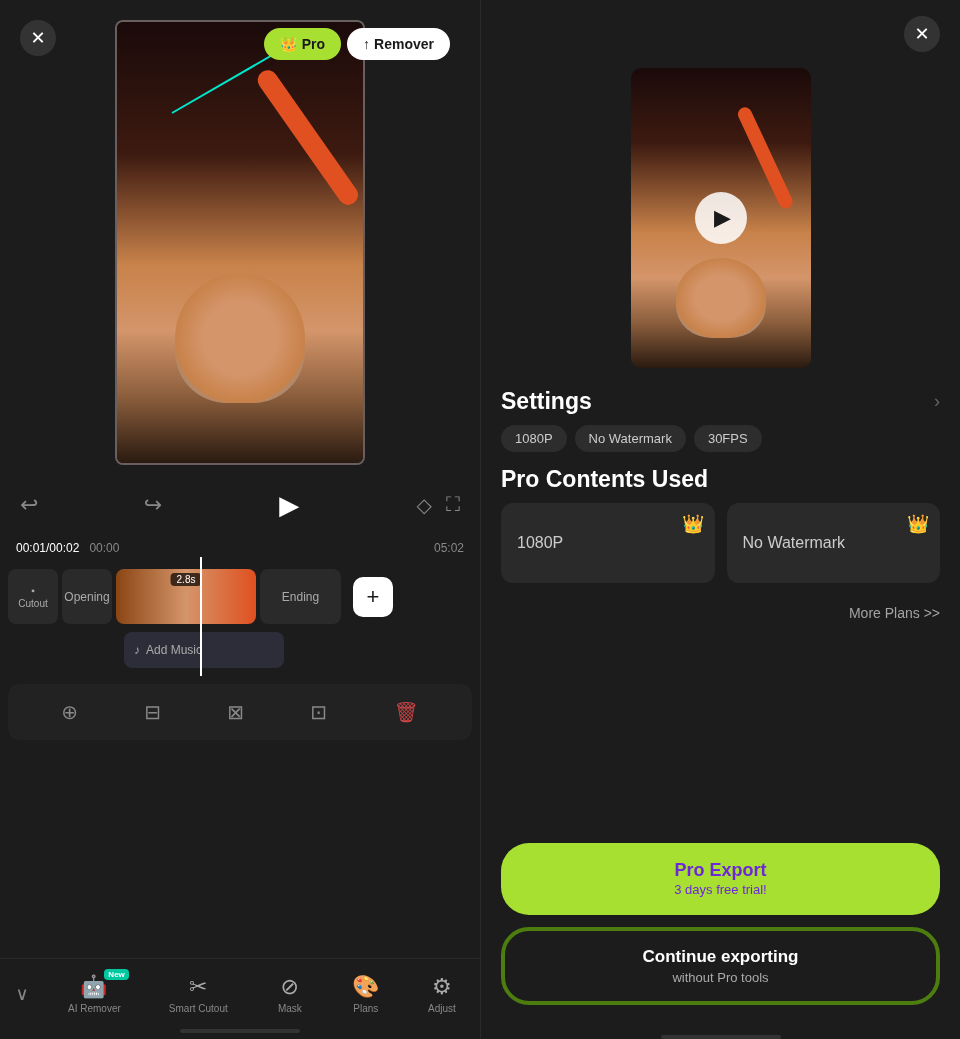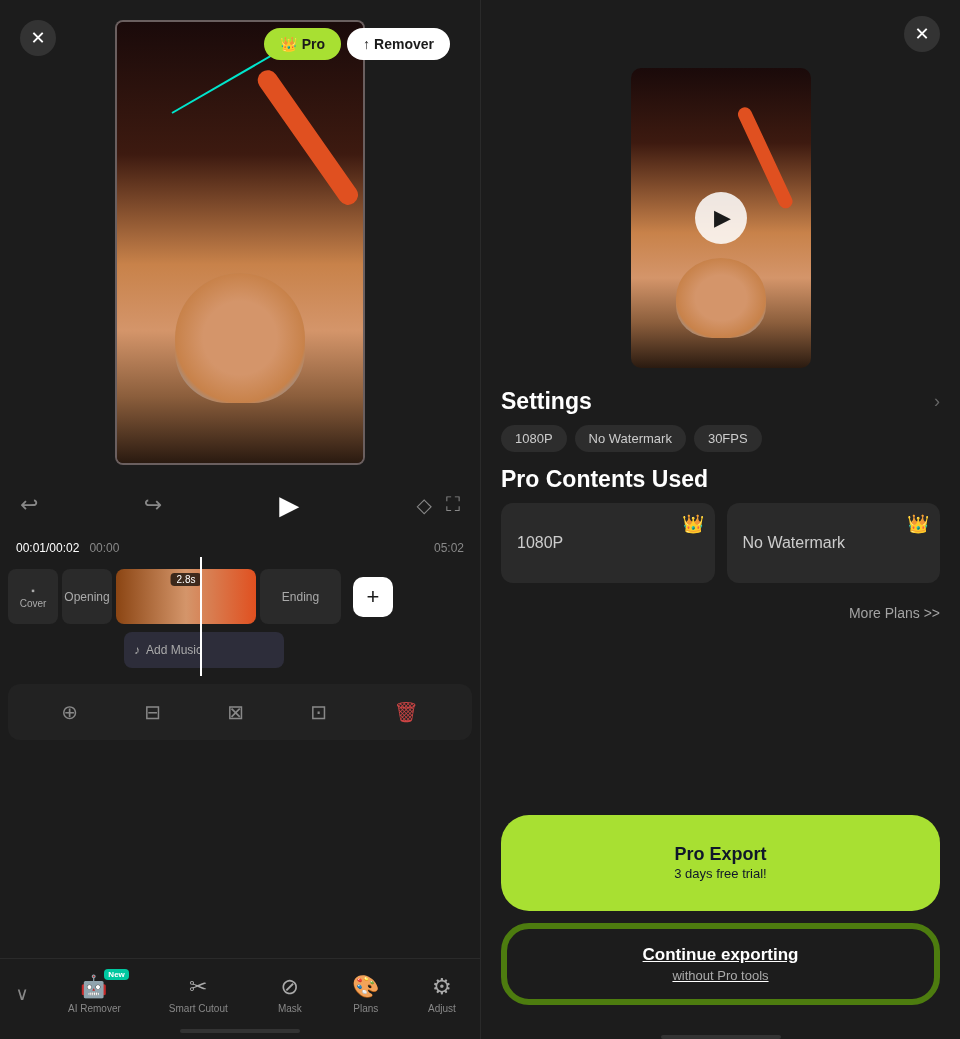--- a/index.html
+++ b/index.html
@@ -537,48 +537,47 @@
       padding: 0 20px;
       display: flex;
       flex-direction: column;
       gap: 12px;
       margin-top: auto;
       padding-bottom: 20px;
     }
 
     .pro-export-btn {
       background: #a8e032;
-      color: #0f172a;
+      color: #6d28d9;
       border: none;
       border-radius: 28px;
-      padding: 28px;
+      padding: 16px;
       font-size: 18px;
       font-weight: 700;
       cursor: pointer;
       text-align: center;
       line-height: 1.3;
     }
 
     .pro-export-btn .sub-text {
       font-size: 13px;
       font-weight: 500;
     }
 
     .continue-export-btn {
       background: transparent;
       color: white;
-      border: 6px solid #4d7c0f;
+      border: 4px solid #4d7c0f;
       border-radius: 28px;
       padding: 14px;
       font-size: 17px;
       font-weight: 600;
       cursor: pointer;
       text-align: center;
       line-height: 1.4;
-      text-decoration: underline;
     }
 
     .continue-export-btn .sub-text {
       font-size: 13px;
       font-weight: 400;
       color: #aaa;
       display: block;
     }
 
     .scroll-indicator-right {
@@ -661,21 +660,21 @@
       <span style="flex:1"></span>
       <span>05:02</span>
     </div>
 
     <div class="timeline-tracks">
       <div class="timeline-cursor"></div>
 
       <div class="track-row">
         <div class="cover-label">
           <span>▪</span>
-          <span>Cover</span>
+          <span>Cutout</span>
         </div>
         <div class="track-item opening-track">
           <span>Opening</span>
         </div>
         <div class="track-item clip-track">
           <span class="clip-duration-badge">2.8s</span>
         </div>
         <div class="track-item ending-track">
           <span>Ending</span>
         </div>

